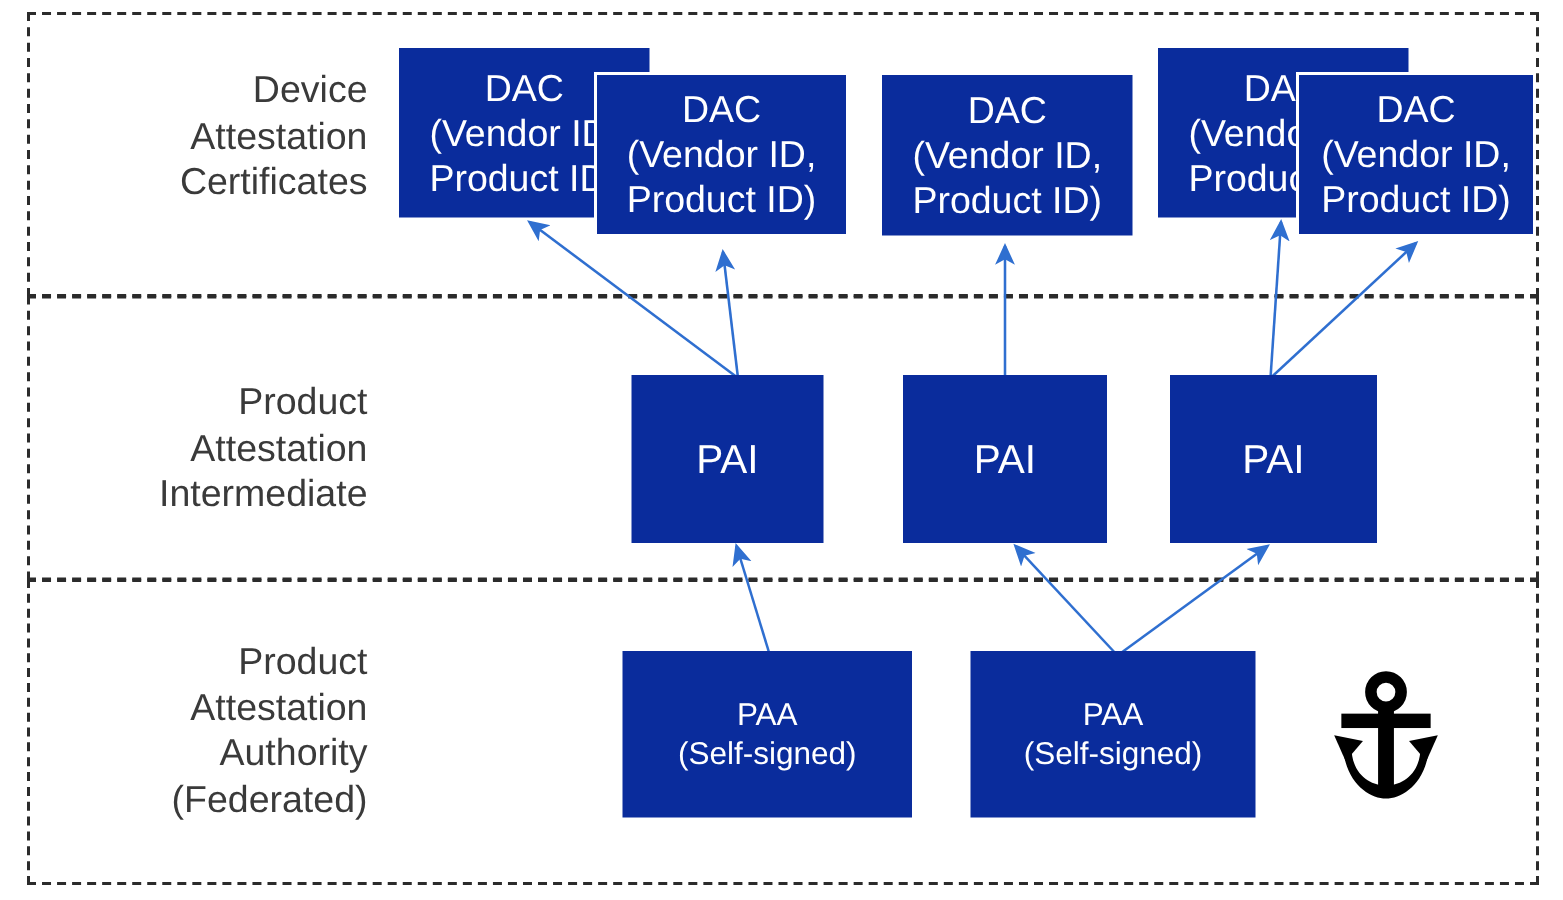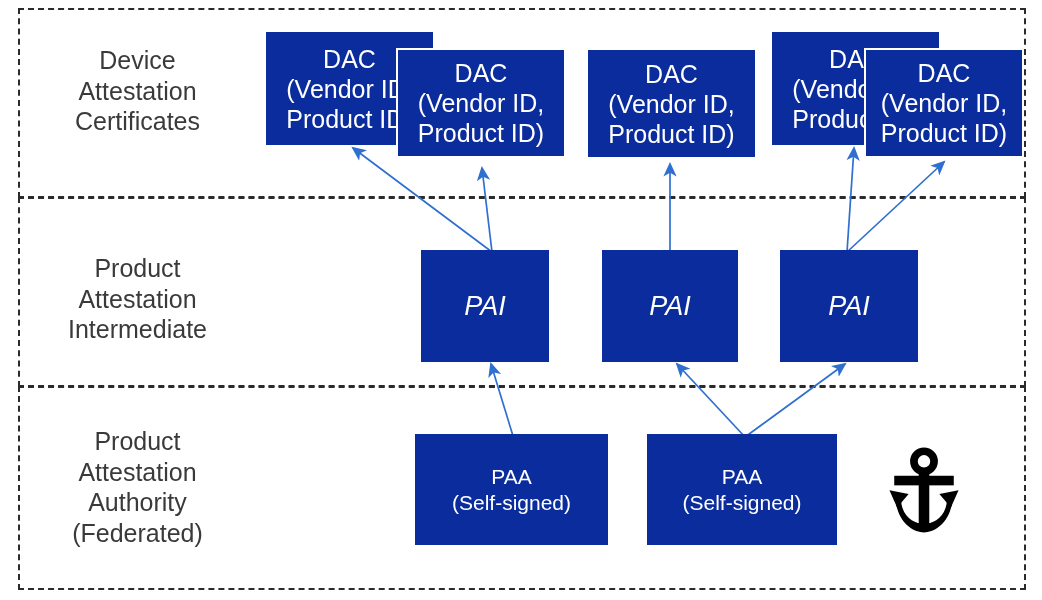--- a/index.html
+++ b/index.html
@@ -16,21 +16,21 @@
     overflow: hidden;
   }
   .band {
     position: absolute;
     border: 2px dashed #2b2b2b;
     box-sizing: border-box;
     background: transparent;
   }
   .band-label {
     position: absolute;
-    text-align: center;
+    text-align: right;
     color: #3a3a3a;
     font-size: 25px;
     line-height: 1.22;
     font-family: "Liberation Sans", sans-serif;
     white-space: pre-line;
   }
   .cert-box {
     position: absolute;
     background: #0a2c9c;
     color: #ffffff;
@@ -40,21 +40,21 @@
     text-align: center;
     font-size: 25px;
     line-height: 1.2;
     font-family: "Liberation Sans", sans-serif;
     box-sizing: border-box;
     white-space: pre-line;
   }
   .cert-box.front {
     border: 2px solid #ffffff;
   }
-  .pai-box { font-size: 27px; font-style: italic; }
+  .pai-box { font-size: 27px; }
   .paa-box { font-size: 21px; }
   svg.arrows {
     position: absolute;
     left: 0;
     top: 0;
     width: 1042px;
     height: 600px;
     pointer-events: none;
   }
   .anchor-icon {

